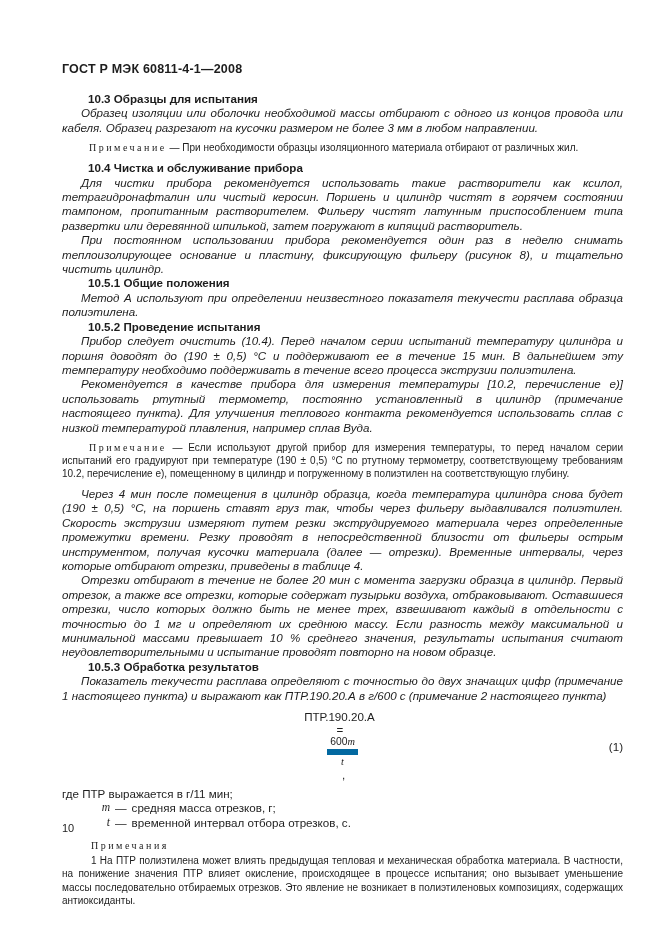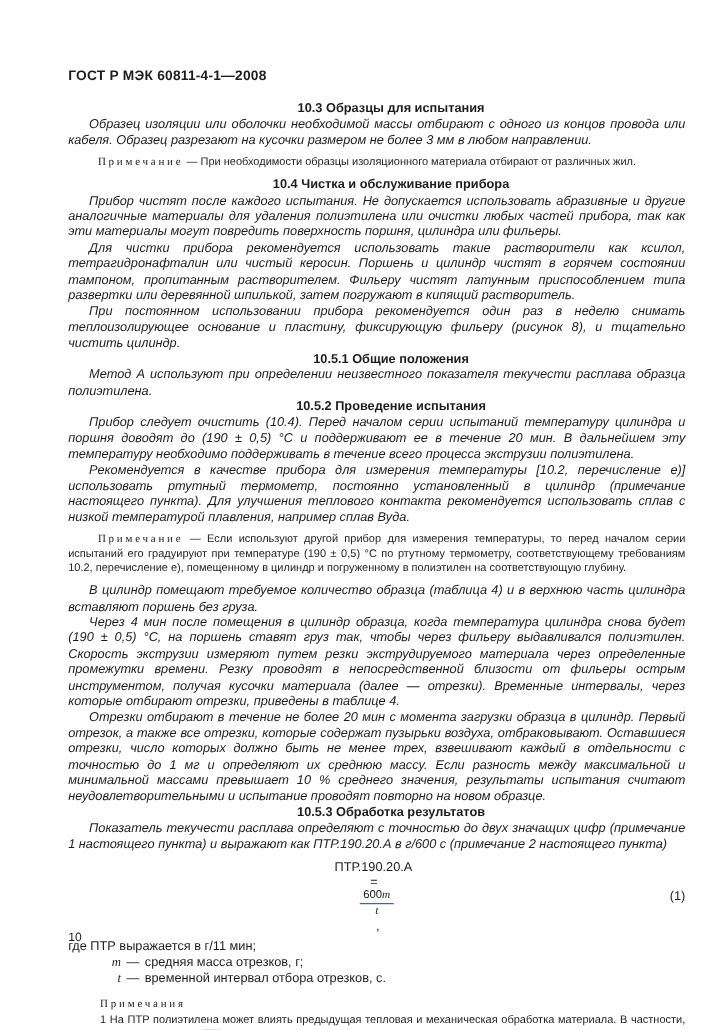--- a/index.html
+++ b/index.html
@@ -19,21 +19,20 @@
     font-weight: bold;
     margin: 0 0 16px 0;
     letter-spacing: 0.2px;
   }
   .heading {
     font-size: 11.6px;
     line-height: 14.4px;
     font-weight: bold;
     margin: 0;
     padding-left: 26px;
-    text-align: center;
   }
   .para {
     font-size: 11.6px;
     line-height: 14.4px;
     margin: 0;
     text-align: justify;
     text-indent: 19px;
     hyphens: auto;
     font-style: italic;
     -webkit-hyphens: auto;
@@ -58,21 +57,21 @@
     flex-direction: column;
   }
   .f-lhs { margin-right: 6px; }
   .f-eq  { margin-right: 5px; }
   .frac { display: inline-block; text-align: center; vertical-align: middle; }
   .frac .num {
     display: block;
     font-size: 10.3px;
     line-height: 12px;
     padding: 0 3px 1px 3px;
-    border-bottom: 1px solid #0369a1;
+    border-bottom: 6px solid #0369a1;
   }
   .frac .den {
     display: block;
     font-size: 10.3px;
     line-height: 12px;
     padding-top: 1px;
   }
   .f-comma { margin-left: 2px; align-self: center; }
   .eq-number { position: absolute; right: 0; top: 50%; transform: translateY(-50%); }
   .v { font-style: italic; font-family: "Liberation Serif", serif; }
@@ -99,51 +98,49 @@
     line-height: 13.2px;
     margin: 0;
     text-align: justify;
     text-indent: 29px;
     hyphens: auto;
     -webkit-hyphens: auto;
   }
   .page-number {
     position: absolute;
     left: 62px;
-    top: 846px;
+    top: 822px;
     font-size: 11px;
   }
 </style>
 </head>
 <body>
 
 <div class="page">
 
   <div class="doc-header">ГОСТ Р МЭК 60811-4-1—2008</div>
 
   <h2 class="heading">10.3  Образцы для испытания</h2>
   <p class="para">Образец изоляции или оболочки необходимой массы отбирают с одного из концов провода или кабеля. Образец разрезают на кусочки размером не более 3 мм в любом направлении.</p>
 
   <p class="note"><span class="note-label">Примечание</span> <span>—</span> <span>При необходимости образцы изоляционного материала отбирают от различных жил.</span></p>
 
   <h2 class="heading">10.4  Чистка и обслуживание прибора</h2>
-  <p class="para">Прибор чистят после каждого испытания. Не допускается использовать абразивные и другие аналогичные материалы для удаления полиэтилена или очистки любых частей прибора, так как эти материалы могут повредить поверхность поршня, цилиндра или фильеры.</p>
   <p class="para">Для чистки прибора рекомендуется использовать такие растворители как ксилол, тетрагидронафталин или чистый керосин. Поршень и цилиндр чистят в горячем состоянии тампоном, пропитанным растворителем. Фильеру чистят латунным приспособлением типа развертки или деревянной шпилькой, затем погружают в кипящий растворитель.</p>
   <p class="para">При постоянном использовании прибора рекомендуется один раз в неделю снимать теплоизолирующее основание и пластину, фиксирующую фильеру (рисунок 8), и тщательно чистить цилиндр.</p>
 
   <h2 class="heading">10.5.1  Общие положения</h2>
   <p class="para">Метод А используют при определении неизвестного показателя текучести расплава образца полиэтилена.</p>
 
   <h2 class="heading">10.5.2  Проведение испытания</h2>
-  <p class="para">Прибор следует очистить (10.4). Перед началом серии испытаний температуру цилиндра и поршня доводят до (190 ± 0,5) °С и поддерживают ее в течение 20 мин. В дальнейшем эту температуру необходимо поддерживать в течение всего процесса экструзии полиэтилена.</p>
+  <p class="para">Прибор следует очистить (10.4). Перед началом серии испытаний температуру цилиндра и поршня доводят до (190 ± 0,5) °С и поддерживают ее в течение 15 мин. В дальнейшем эту температуру необходимо поддерживать в течение всего процесса экструзии полиэтилена.</p>
   <p class="para">Рекомендуется в качестве прибора для измерения температуры [10.2, перечисление е)] использовать ртутный термометр, постоянно установленный в цилиндр (примечание настоящего пункта). Для улучшения теплового контакта рекомендуется использовать сплав с низкой температурой плавления, например сплав Вуда.</p>
 
   <p class="note"><span class="note-label">Примечание</span> <span>—</span> <span>Если используют другой прибор для измерения температуры, то перед началом серии испытаний его градуируют при температуре (190 ± 0,5) °С по ртутному термометру, соответствующему требованиям 10.2, перечисление е), помещенному в цилиндр и погруженному в полиэтилен на соответствующую глубину.</span></p>
 
-  <p class="para">В цилиндр помещают требуемое количество образца (таблица 4) и в верхнюю часть цилиндра вставляют поршень без груза.</p>
   <p class="para">Через 4 мин после помещения в цилиндр образца, когда температура цилиндра снова будет (190 ± 0,5) °С, на поршень ставят груз так, чтобы через фильеру выдавливался полиэтилен. Скорость экструзии измеряют путем резки экструдируемого материала через определенные промежутки времени. Резку проводят в непосредственной близости от фильеры острым инструментом, получая кусочки материала (далее — отрезки). Временные интервалы, через которые отбирают отрезки, приведены в таблице 4.</p>
   <p class="para">Отрезки отбирают в течение не более 20 мин с момента загрузки образца в цилиндр. Первый отрезок, а также все отрезки, которые содержат пузырьки воздуха, отбраковывают. Оставшиеся отрезки, число которых должно быть не менее трех, взвешивают каждый в отдельности с точностью до 1 мг и определяют их среднюю массу. Если разность между максимальной и минимальной массами превышает 10 % среднего значения, результаты испытания считают неудовлетворительными и испытание проводят повторно на новом образце.</p>
 
   <h2 class="heading">10.5.3  Обработка результатов</h2>
   <p class="para">Показатель текучести расплава определяют с точностью до двух значащих цифр (примечание 1 настоящего пункта) и выражают как ПТР.190.20.А в г/600 с (примечание 2 настоящего пункта)</p>
 
   <div class="formula-row">
     <span class="f-lhs">ПТР.190.20.А</span>
     <span class="f-eq">=</span>
     <span class="frac">

